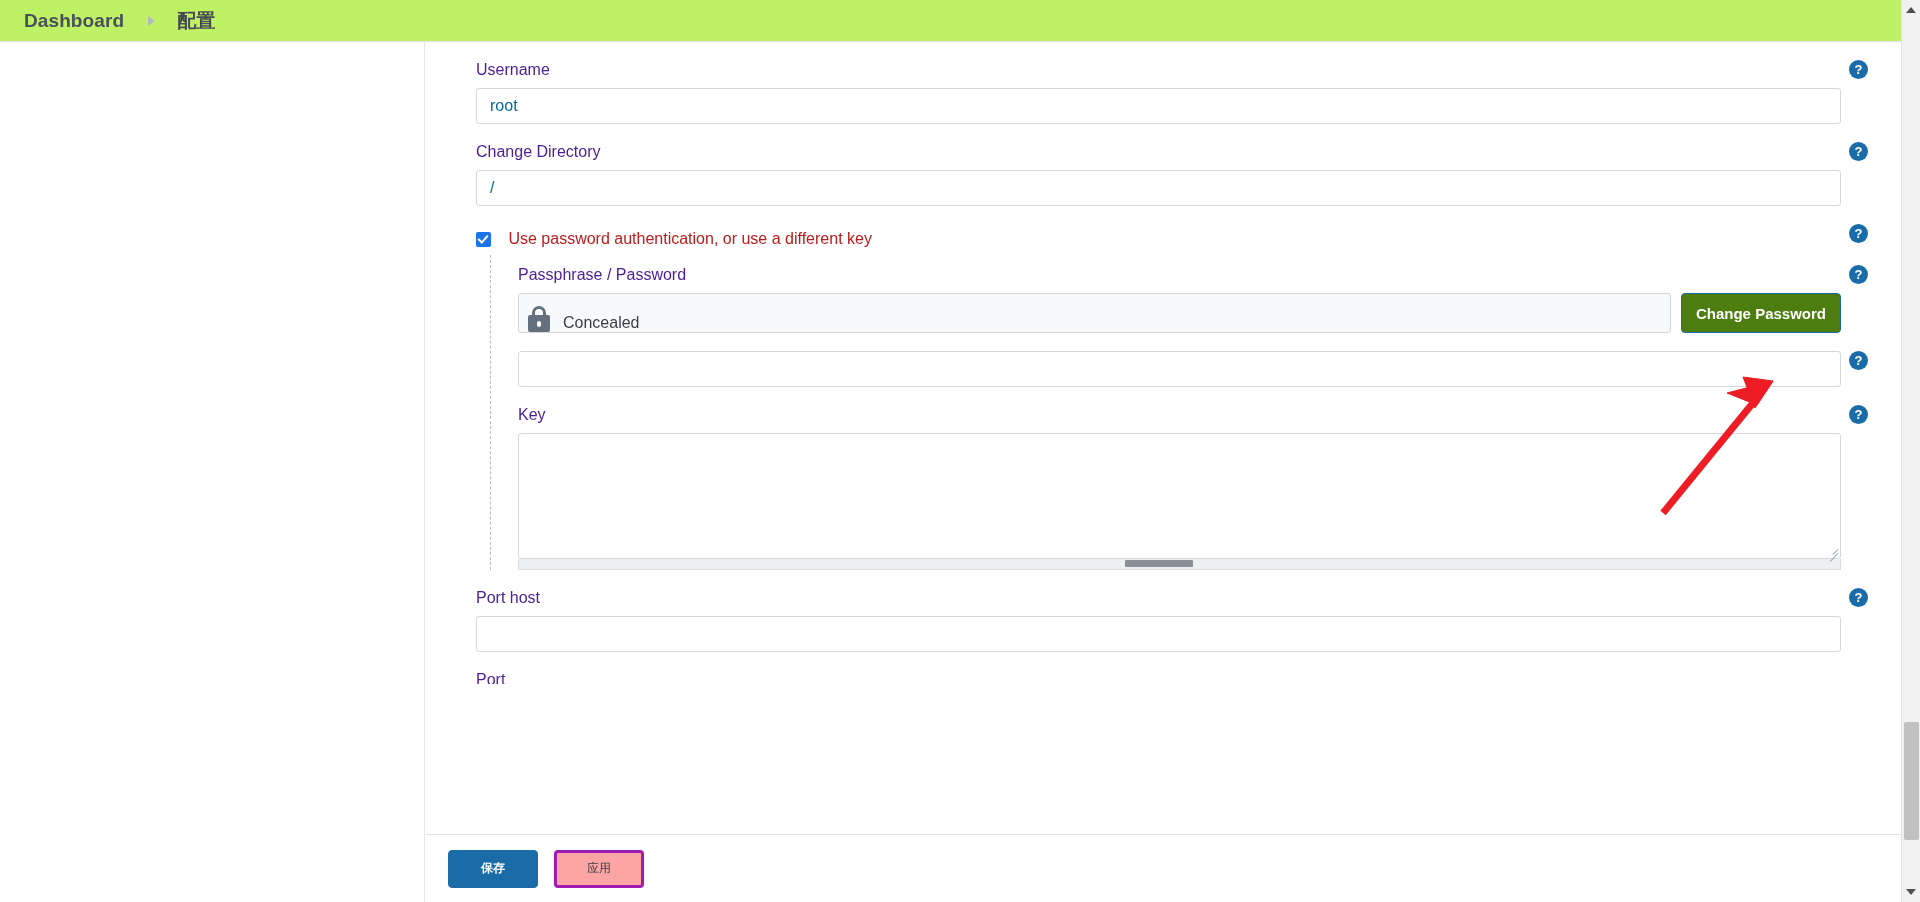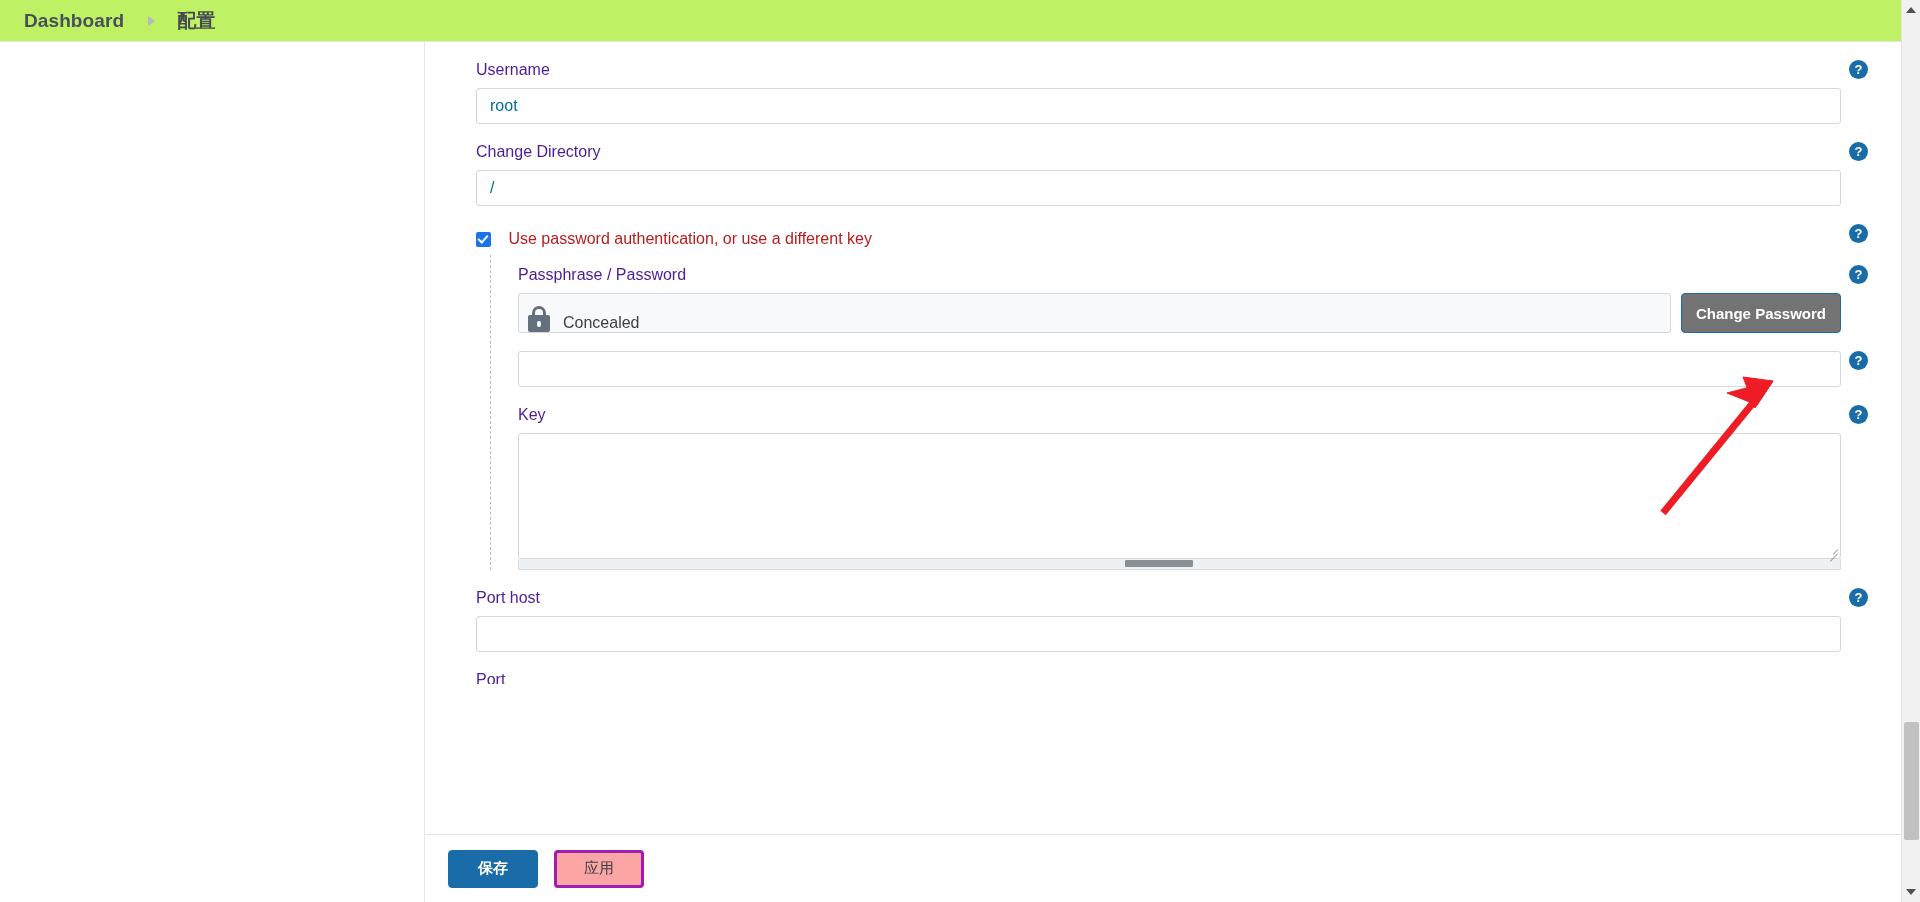--- a/index.html
+++ b/index.html
@@ -135,21 +135,21 @@
   }
   #lock .hole {
     position: absolute; left: 10px; top: 15px;
     width: 4px; height: 6px;
     background: #f8f9fa; border-radius: 2px;
   }
   #pwtext { font-size: 16px; color: #3b3f47; }
 
   #changepw {
     flex: none; height: 40px; margin-left: 10px;
-    background: #737373; color: #ffffff;
+    background: #4d7c0f; color: #ffffff;
     border: 1px solid #1a6ca8; border-radius: 4px;
     font-size: 15px; font-weight: bold;
     padding: 0 14px; cursor: pointer;
     font-family: "Liberation Sans", sans-serif;
   }
 
   
   .ta-wrap { position: relative; }
   .ta {
     width: 100%; height: 126px;
@@ -187,21 +187,21 @@
   #footer {
     position: absolute; left: 426px; bottom: 0;
     width: 1475px; height: 68px;
     background: #ffffff;
     border-top: 1px solid #e3e3e5;
     display: flex; align-items: center;
     padding-left: 22px; gap: 16px;
   }
   .btn {
     height: 38px; min-width: 90px; border-radius: 4px;
-    font-size: 15px; cursor: pointer;
+    font-size: 12px; cursor: pointer;
     font-family: "Liberation Sans", sans-serif;
   }
   #btn-save {
     background: #1a6ca8; color: #ffffff;
     border: 1px solid #1a6ca8; font-weight: bold;
   }
   #btn-apply {
     background: #fca5a5; color: #3b3f47;
     border: 3px solid #a21caf;
   }

